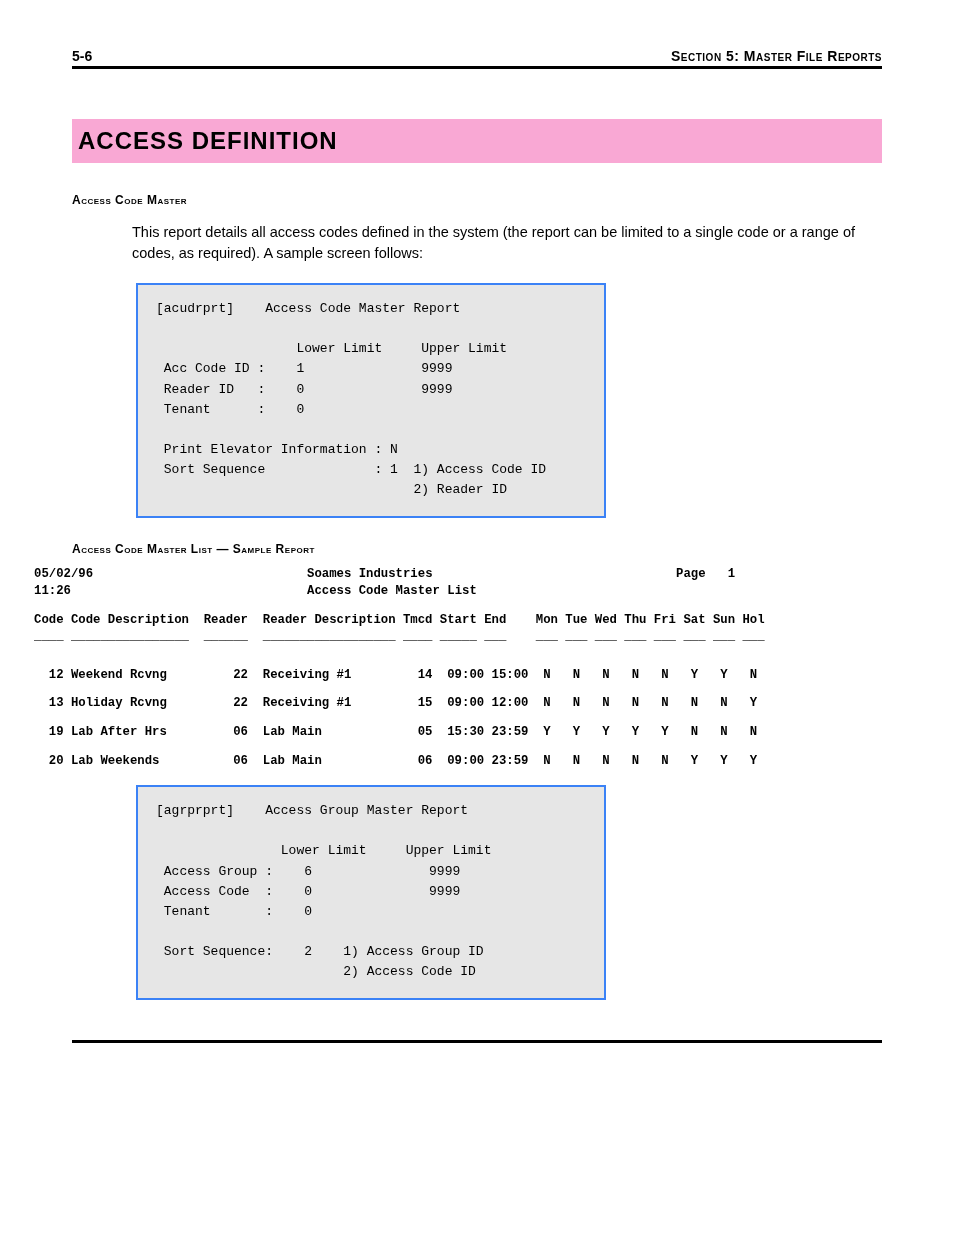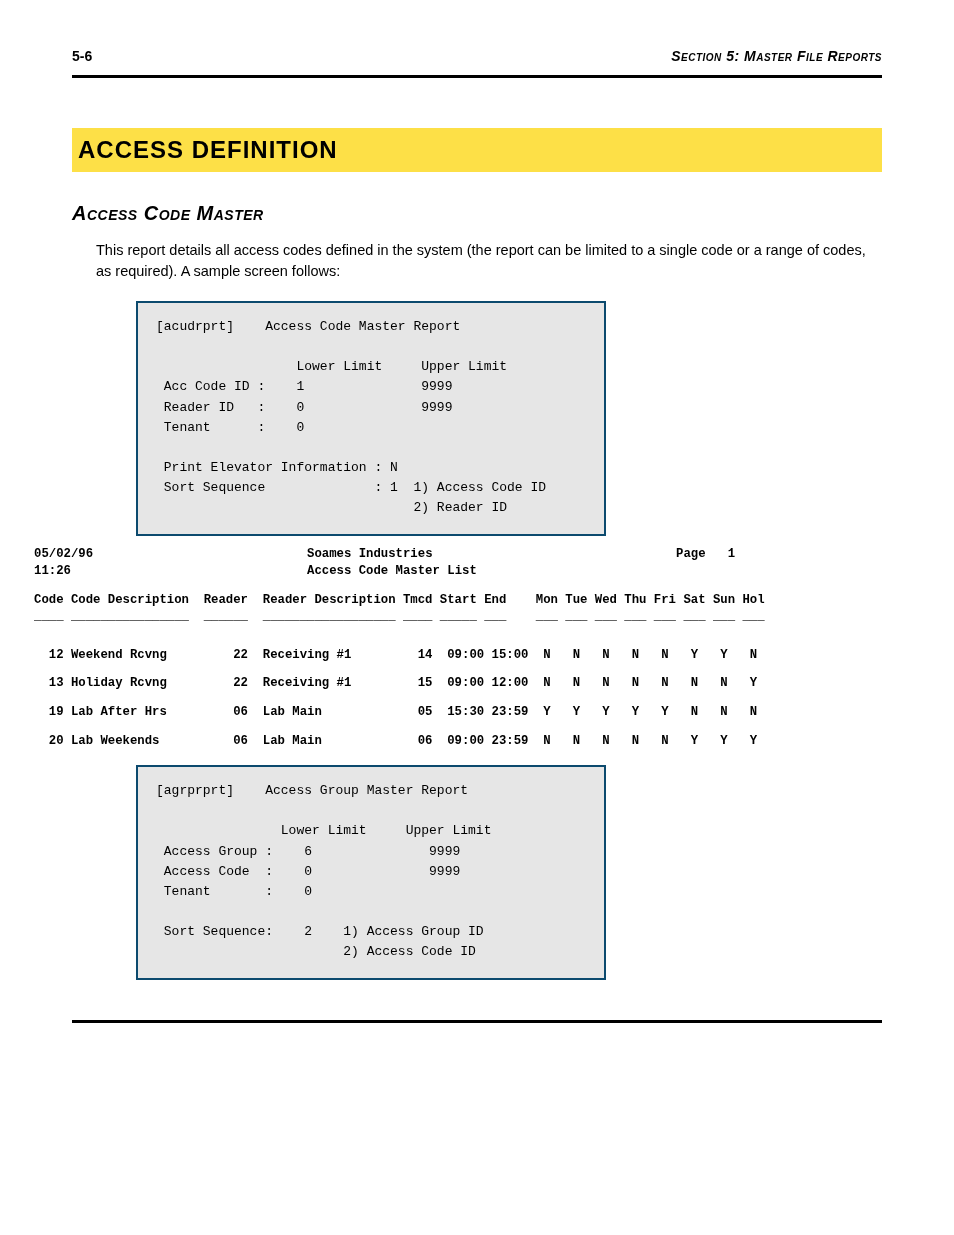--- a/index.html
+++ b/index.html
@@ -10,61 +10,59 @@
       width: 954px;
     }
     .page {
       padding: 48px 72px 60px 72px;
     }
     .header-row {
       display: flex;
       justify-content: space-between;
       font-size: 14px;
       font-weight: bold;
-      padding-bottom: 11px;
+      padding-bottom: 2px;
     }
     .header-row .section-label {
       font-variant: small-caps;
       letter-spacing: 0.5px;
-      font-style: italic;
     }
     .thick-rule {
       border-top: 3px solid #000;
       margin-bottom: 50px;
     }
     .bottom-rule {
       border-top: 3px solid #000;
       margin-top: 40px;
     }
     h1.page-title {
-      background-color: #fde047;
+      background-color: #f9a8d4;
       font-size: 24px;
       font-weight: bold;
       letter-spacing: 1px;
       padding: 8px 6px;
       margin: 0 0 30px 0;
     }
     h2.subhead {
       font-variant: small-caps;
-      font-size: 20px;
+      font-size: 12px;
       font-weight: bold;
       margin: 24px 0 10px 0;
       letter-spacing: 0.5px;
-      font-style: italic;
     }
     .body-text {
       font-size: 14.5px;
       line-height: 1.5;
-      margin-left: 24px;
+      margin-left: 60px;
       margin-bottom: 18px;
     }
     .screen-box {
       margin-left: 64px;
       background-color: #e6e6e6;
-      border: 2px solid #0c4a6e;
+      border: 2px solid #3b82f6;
       padding: 14px 18px 16px 18px;
       font-family: "Courier New", monospace;
       font-size: 13px;
       line-height: 1.55;
       white-space: pre;
       width: 430px;
     }
     .mono-report {
       font-family: "Courier New", monospace;
       font-size: 12.3px;
@@ -103,20 +101,21 @@
 <span></span>
 <span>                  Lower Limit     Upper Limit</span>
 <span> Acc Code ID :    1               9999</span>
 <span> Reader ID   :    0               9999</span>
 <span> Tenant      :    0</span>
 <span></span>
 <span> Print Elevator Information : N</span>
 <span> Sort Sequence              : 1  1) Access Code ID</span>
 <span>                                 2) Reader ID</span></div>
 
+  <h2 class="subhead">Access Code Master List — Sample Report</h2>
 
   <div class="mono-report"><span><span>05/02/96</span>                             <span>Soames Industries</span>                                 <span>Page</span>   <span>1</span></span>
 <span><span>11:26</span>                                <span>Access Code Master List</span></span>
 <div class="rowgap"></div><span>Code Code Description  Reader  Reader Description Tmcd Start End    Mon Tue Wed Thu Fri Sat Sun Hol</span>
 <span class="underlines">____ ________________  ______  __________________ ____ _____ ___    ___ ___ ___ ___ ___ ___ ___ ___</span>
 <div class="gap"></div><span>  12 Weekend Rcvng         22  Receiving #1         14  09:00 15:00  N   N   N   N   N   Y   Y   N</span>
 <div class="rowgap"></div><span>  13 Holiday Rcvng         22  Receiving #1         15  09:00 12:00  N   N   N   N   N   N   N   Y</span>
 <div class="rowgap"></div><span>  19 Lab After Hrs         06  Lab Main             05  15:30 23:59  Y   Y   Y   Y   Y   N   N   N</span>
 <div class="rowgap"></div><span>  20 Lab Weekends          06  Lab Main             06  09:00 23:59  N   N   N   N   N   Y   Y   Y</span></div>
 

